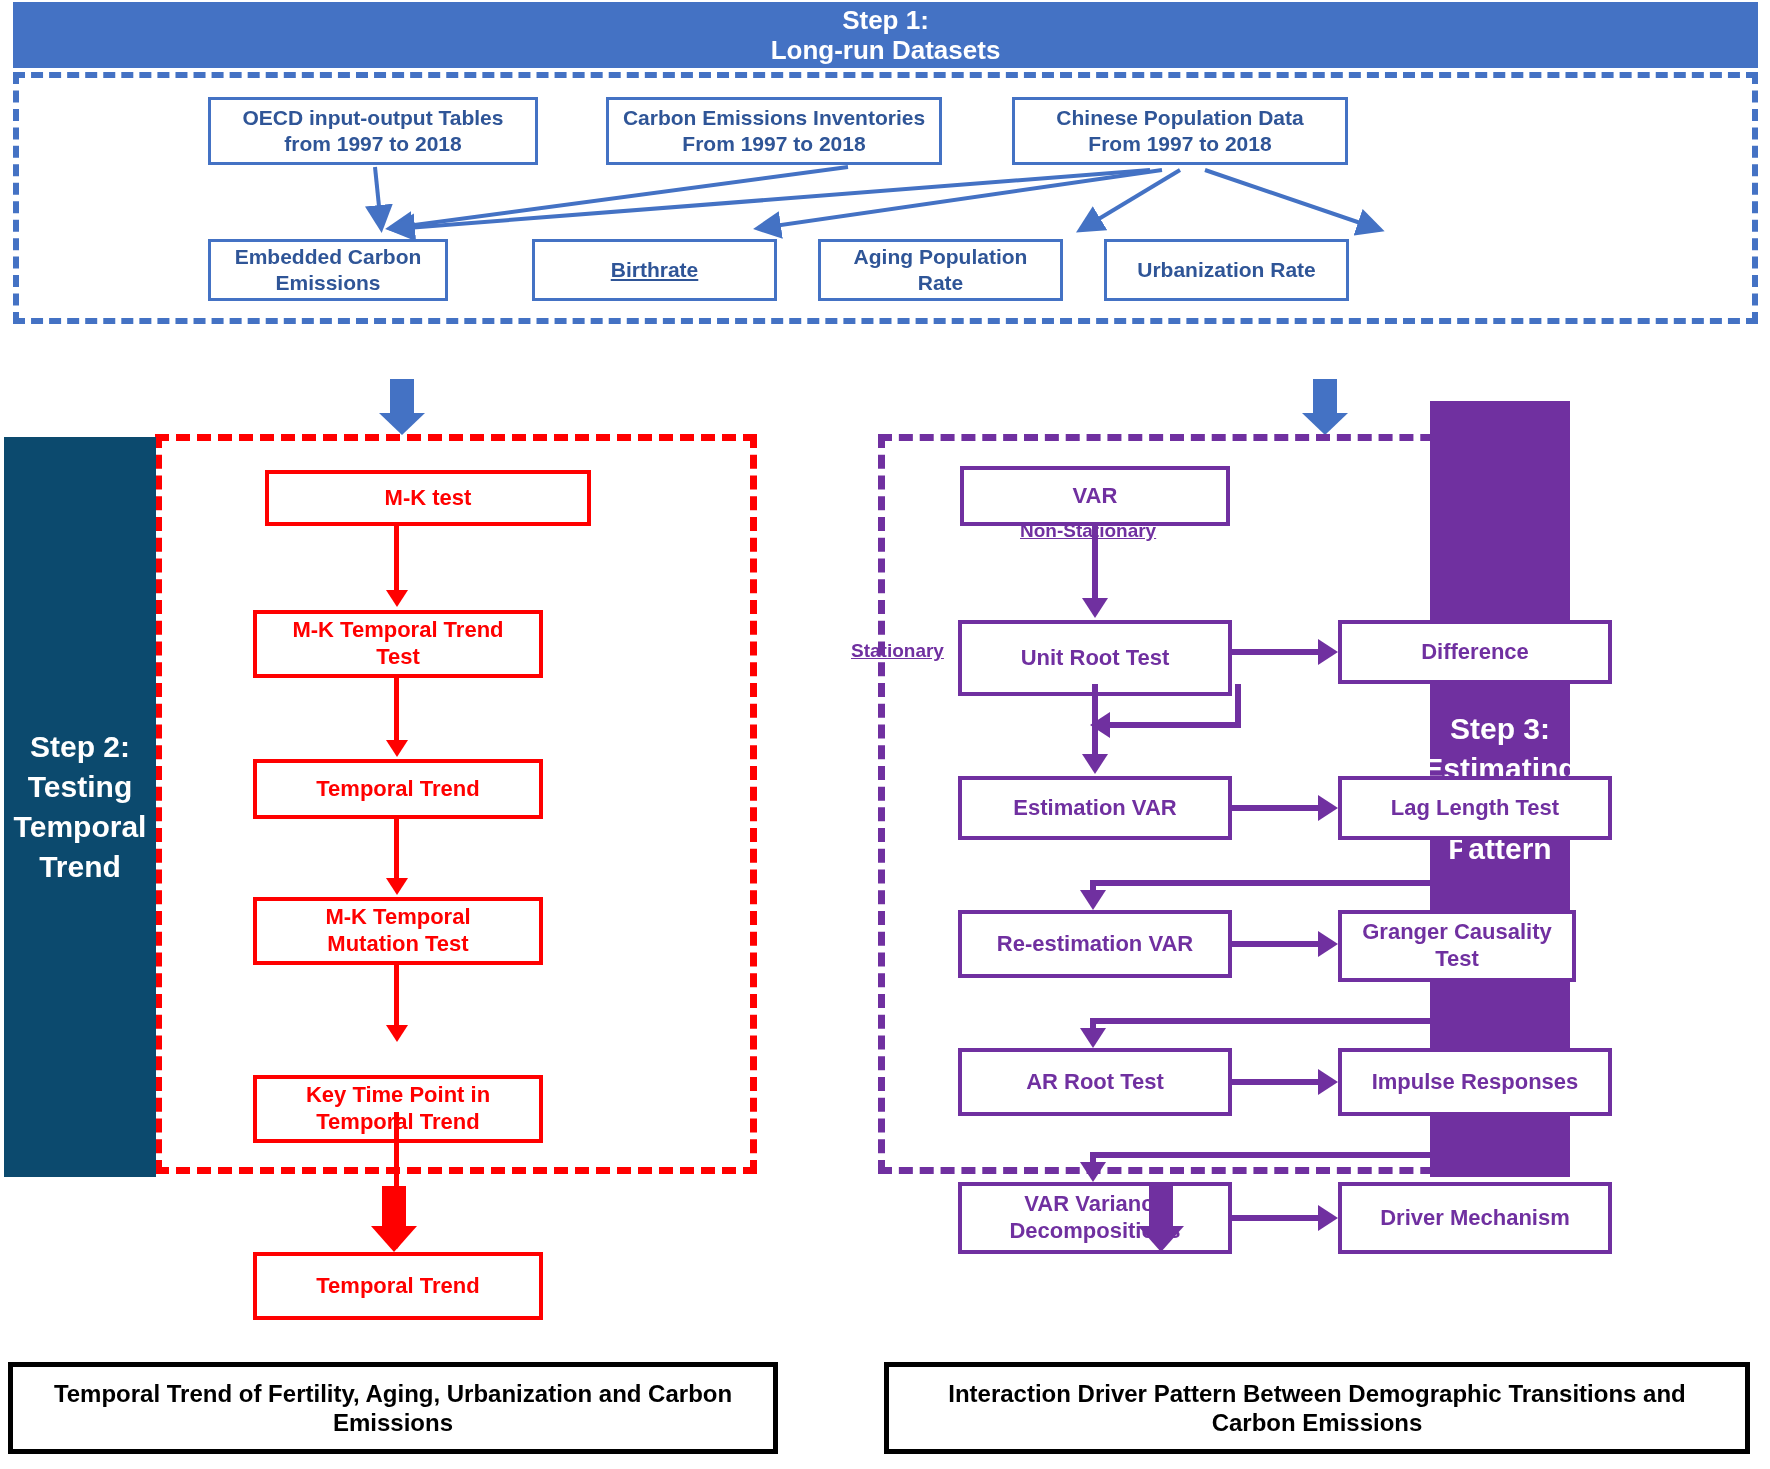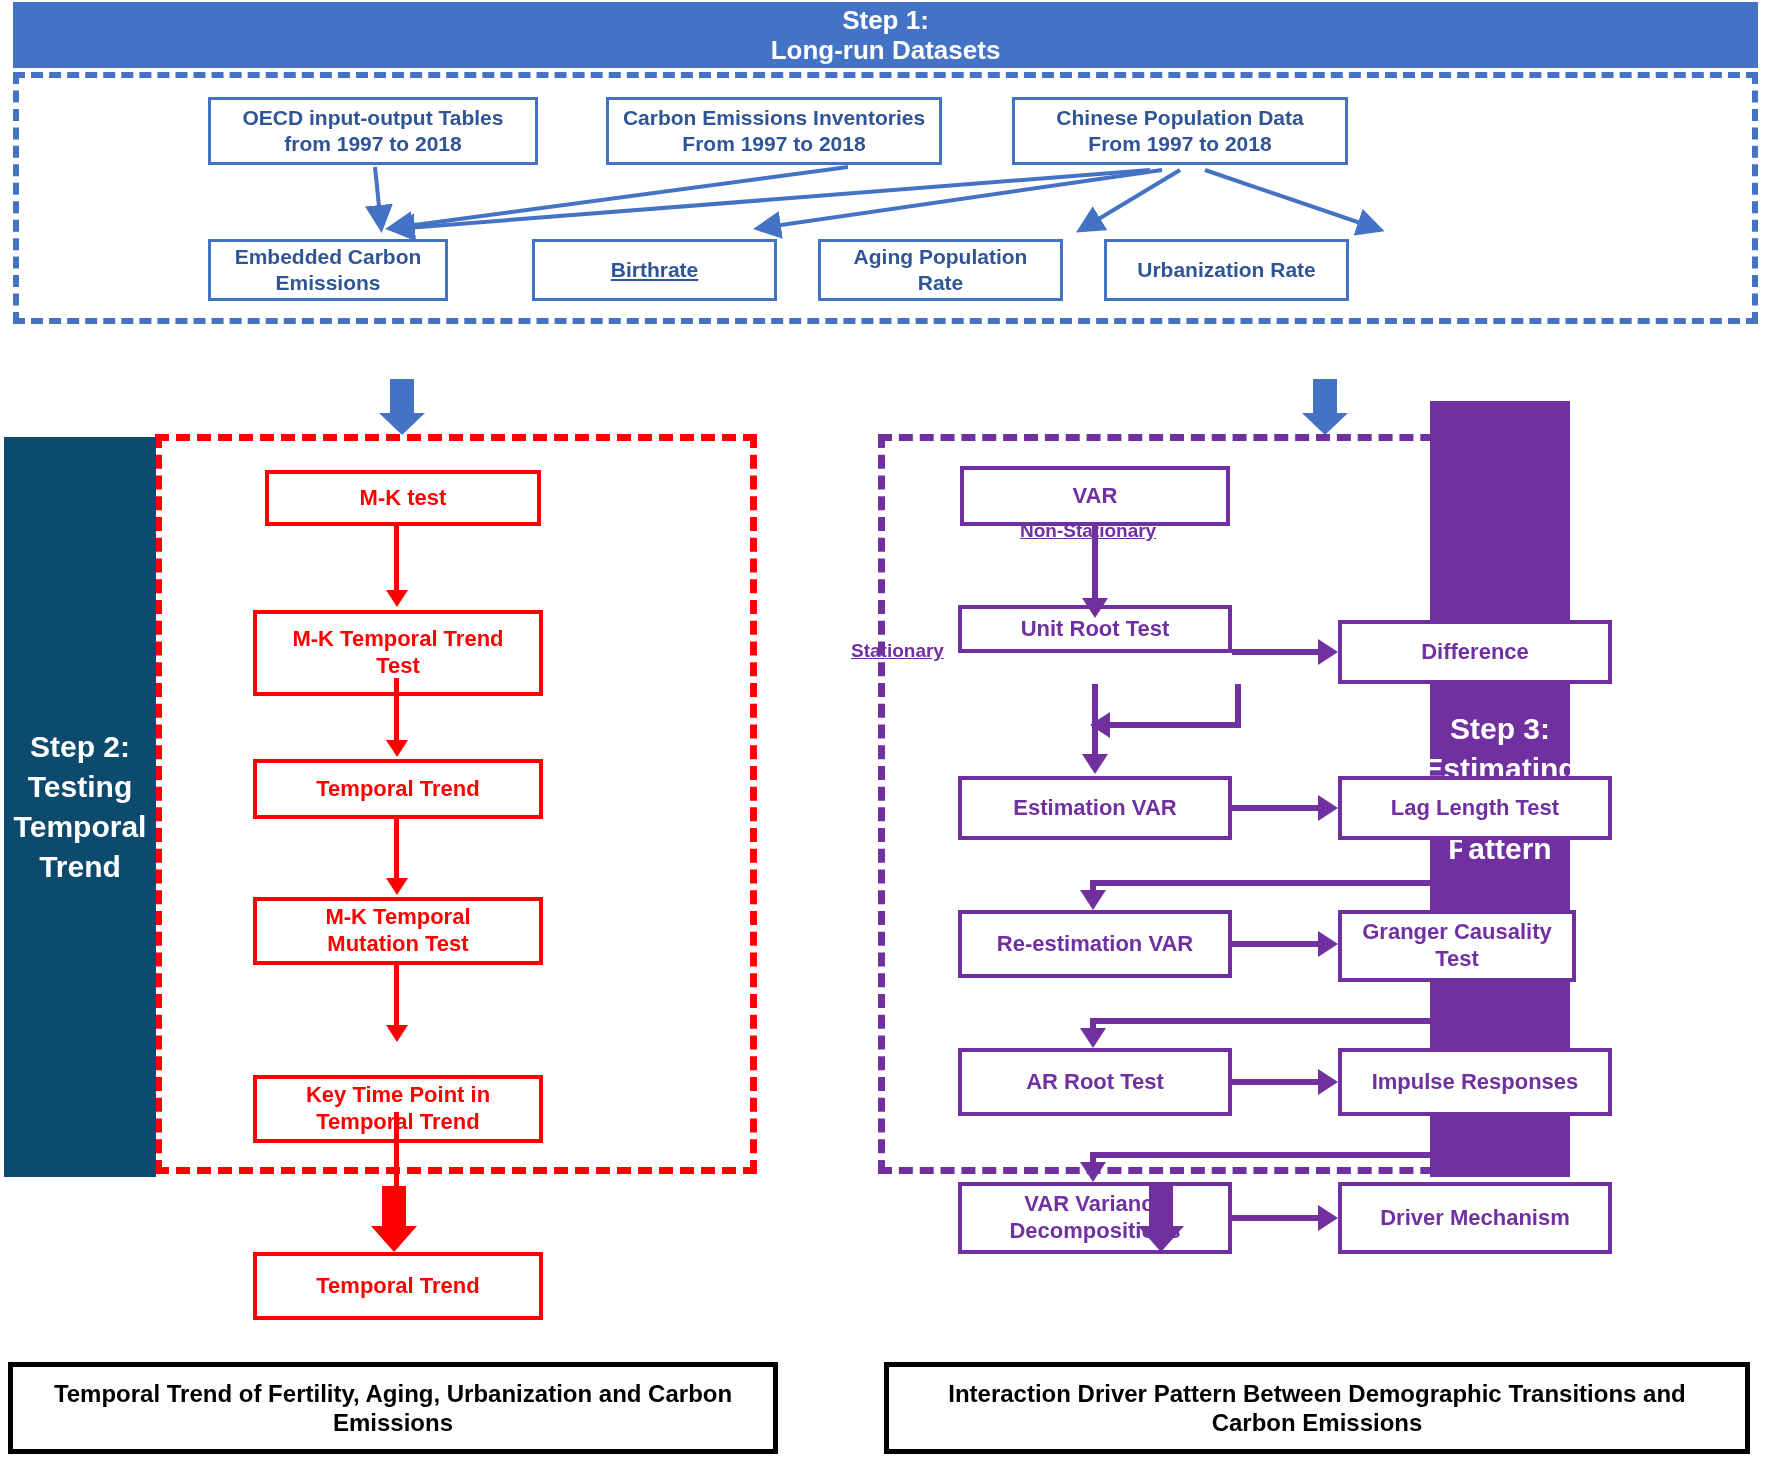--- a/index.html
+++ b/index.html
@@ -185,25 +185,25 @@
     <div class="shaft" style="height:34px; background:#4472C4;"></div>
     <div class="head" style="top:34px; border-top:22px solid #4472C4;"></div>
   </div>
 
   <div class="abs dashed-red"></div>
 
   <div class="abs side-bar bar-red">
     <span>Step 2: Testing Temporal Trend</span>
   </div>
 
-  <div class="abs node node-red" style="left:265px; top:470px; width:276px; height:56px;">
+  <div class="abs node node-red" style="left:265px; top:470px; width:326px; height:56px;">
     <div>M-K test</div>
   </div>
 
-  <div class="abs node node-red" style="left:253px; top:610px; width:290px; height:86px;text-align:center;">
+  <div class="abs node node-red" style="left:253px; top:610px; width:290px; height:68px;text-align:center;">
     <div>
       <div>M-K Temporal Trend</div>
       <div>Test</div>
     </div>
   </div>
 
   <div class="abs node node-red" style="left:253px; top:759px; width:290px; height:60px;">
     <div>Temporal Trend</div>
   </div>
 
@@ -255,21 +255,21 @@
   <div class="abs dashed-purple"></div>
 
   <div class="abs side-bar bar-purple">
     <span>Step 3: Estimating Driver Pattern</span>
   </div>
 
   <div class="abs node node-purple" style="left:960px; top:466px; width:270px; height:60px;">
     <div>VAR</div>
   </div>
 
-  <div class="abs node node-purple" style="left:958px; top:605px; width:274px; height:48px;">
+  <div class="abs node node-purple" style="left:958px; top:620px; width:274px; height:76px;">
     <div>Unit Root Test</div>
   </div>
 
   <div class="abs node node-purple" style="left:958px; top:776px; width:274px; height:64px;">
     <div>Estimation VAR</div>
   </div>
 
   <div class="abs node node-purple" style="left:958px; top:910px; width:274px; height:68px;">
     <div>Re-estimation VAR</div>
   </div>

